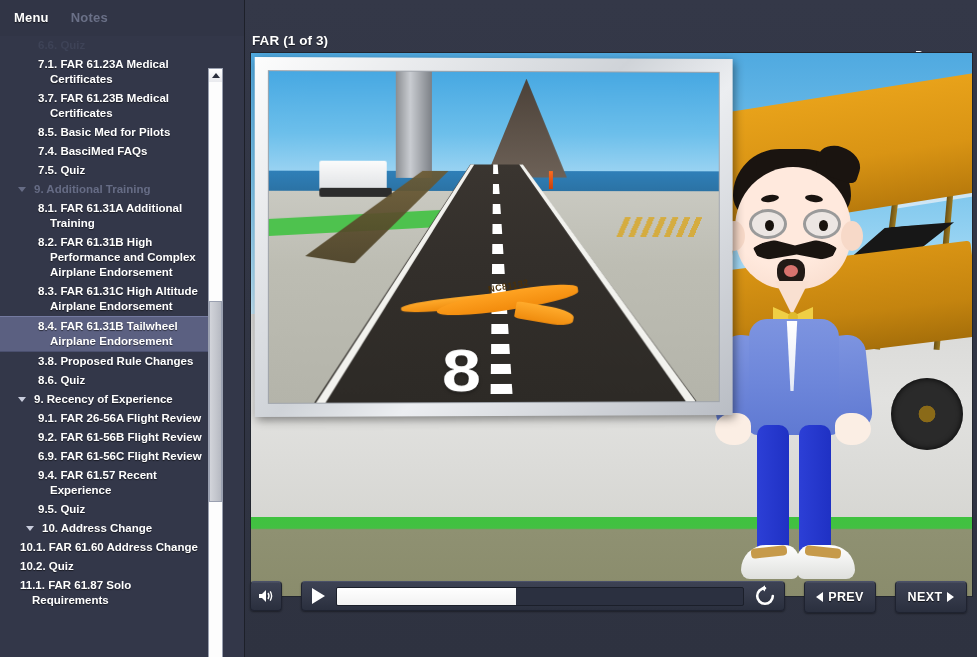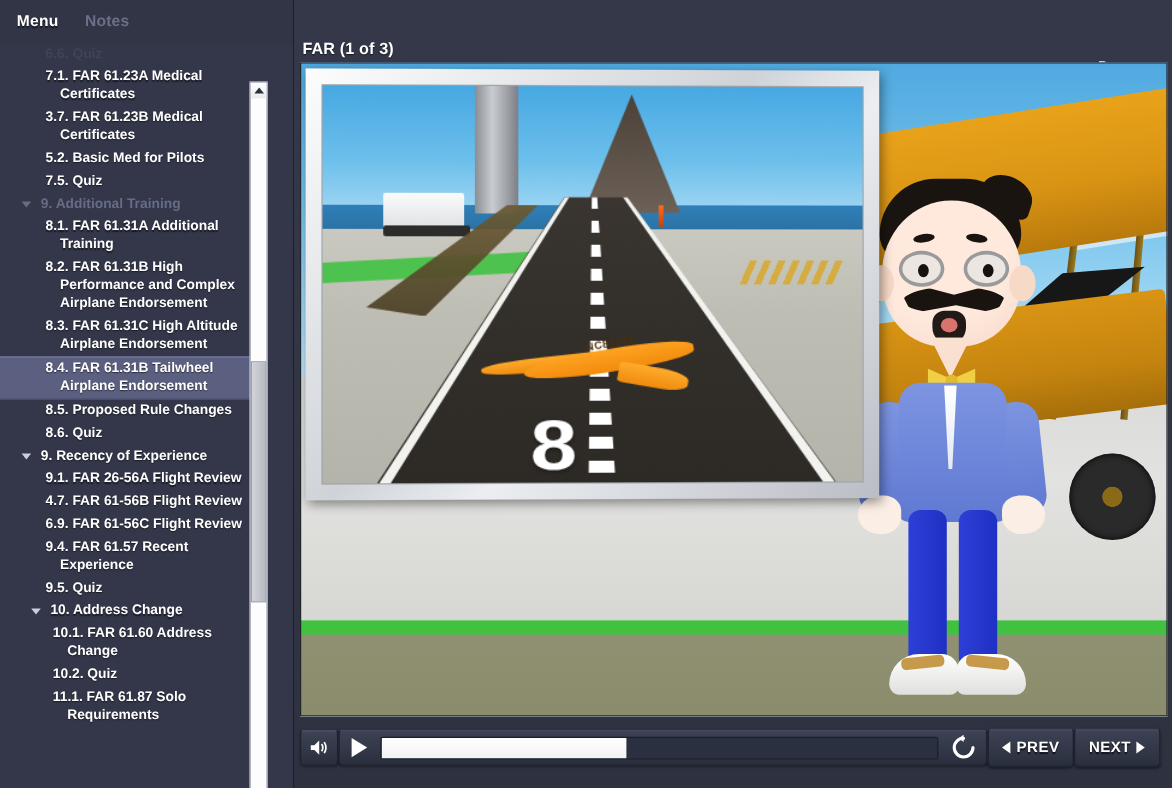--- a/index.html
+++ b/index.html
@@ -99,21 +99,21 @@
   .node.leaf {
     padding-left: 50px;
     text-indent: -12px;
     padding-right: 14px;
   }
   .node.leaf.selected {
     background: #5b6081;
     border-top: 1px solid #747aa0;
     border-bottom: 1px solid #4a4f6e;
   }
-  .node.leaf.indent2 { padding-left: 32px; margin-left: 24px; }
+  .node.leaf.indent2 { padding-left: 32px; }
 
   .node.partial {
     color: #3e4357;
     text-shadow: none;
   }
 
   
   #sb-track {
     position: absolute;
     right: 21px; top: 32px;
@@ -507,26 +507,25 @@
     left: 92px; top: 398px; width: 58px; height: 34px;
     background: linear-gradient(180deg,#ffffff,#dfe0dd);
     border-radius: 16px 28px 10px 8px;
   }
   .lace-l { left: 46px; top: 400px; width: 36px; height: 10px; background: #c69a4a; border-radius: 4px; transform: rotate(-6deg); }
   .lace-r { left: 100px; top: 400px; width: 36px; height: 10px; background: #c69a4a; border-radius: 4px; transform: rotate(6deg); }
 
   
   #controls {
     position: absolute;
-    left: 240px; bottom: 4px;
+    left: 240px; bottom: 16px;
     width: 737px; height: 60px;
     display: flex;
-    align-items: center;
     padding: 0 10px 0 10px;
-    gap: 0;
+    gap: 19px;
   }
   .ctrl-btn {
     background: linear-gradient(180deg,#3d4255 0%, #31364708 0%, #343949 50%, #2b3040 100%);
     background: linear-gradient(180deg,#3d4254 0%, #343949 52%, #2a2f3e 100%);
     border: 1px solid #1f2330;
     border-top-color: #4a5068;
     border-radius: 4px;
     box-shadow: 0 1px 0 rgba(255,255,255,.06) inset, 0 1px 2px rgba(0,0,0,.4);
     cursor: pointer;
     display: flex;
@@ -623,32 +622,33 @@
       <div class="tab">Menu</div>
       <div class="tab inactive">Notes</div>
     </div>
 
     <div id="tree-wrap">
       <div id="tree">
         <div class="node leaf partial">6.6. Quiz</div>
 
           <div class="node leaf"><span>7.1. FAR 61.23A Medical Certificates</span></div>
           <div class="node leaf"><span>3.7. FAR 61.23B Medical Certificates</span></div>
-          <div class="node leaf"><span>5.2. Basic Med for Pilots</span></div>
+          <div class="node leaf"><span>8.5. Basic Med for Pilots</span></div>
+          <div class="node leaf"><span>7.4. BasciMed FAQs</span></div>
           <div class="node leaf"><span>7.5. Quiz</span></div>
           <div class="node chapter dimmed"><span class="arrow"></span><span>9. Additional Training</span></div>
           <div class="node leaf"><span>8.1. FAR 61.31A Additional Training</span></div>
           <div class="node leaf"><span>8.2. FAR 61.31B High Performance and Complex Airplane Endorsement</span></div>
           <div class="node leaf"><span>8.3. FAR 61.31C High Altitude Airplane Endorsement</span></div>
           <div class="node leaf selected"><span>8.4. FAR 61.31B Tailwheel Airplane Endorsement</span></div>
-          <div class="node leaf"><span>8.5. Proposed Rule Changes</span></div>
+          <div class="node leaf"><span>3.8. Proposed Rule Changes</span></div>
           <div class="node leaf"><span>8.6. Quiz</span></div>
           <div class="node chapter"><span class="arrow"></span><span>9. Recency of Experience</span></div>
           <div class="node leaf"><span>9.1. FAR 26-56A Flight Review</span></div>
-          <div class="node leaf"><span>4.7. FAR 61-56B Flight Review</span></div>
+          <div class="node leaf"><span>9.2. FAR 61-56B Flight Review</span></div>
           <div class="node leaf"><span>6.9. FAR 61-56C Flight Review</span></div>
           <div class="node leaf"><span>9.4. FAR 61.57 Recent Experience</span></div>
           <div class="node leaf"><span>9.5. Quiz</span></div>
           <div class="node chapter indent2"><span class="arrow"></span><span>10. Address Change</span></div>
           <div class="node leaf indent2"><span>10.1. FAR 61.60 Address Change</span></div>
           <div class="node leaf indent2"><span>10.2. Quiz</span></div>
           <div class="node leaf indent2"><span>11.1. FAR 61.87  Solo Requirements</span></div>
         </div>
 
       <div id="sb-track">

